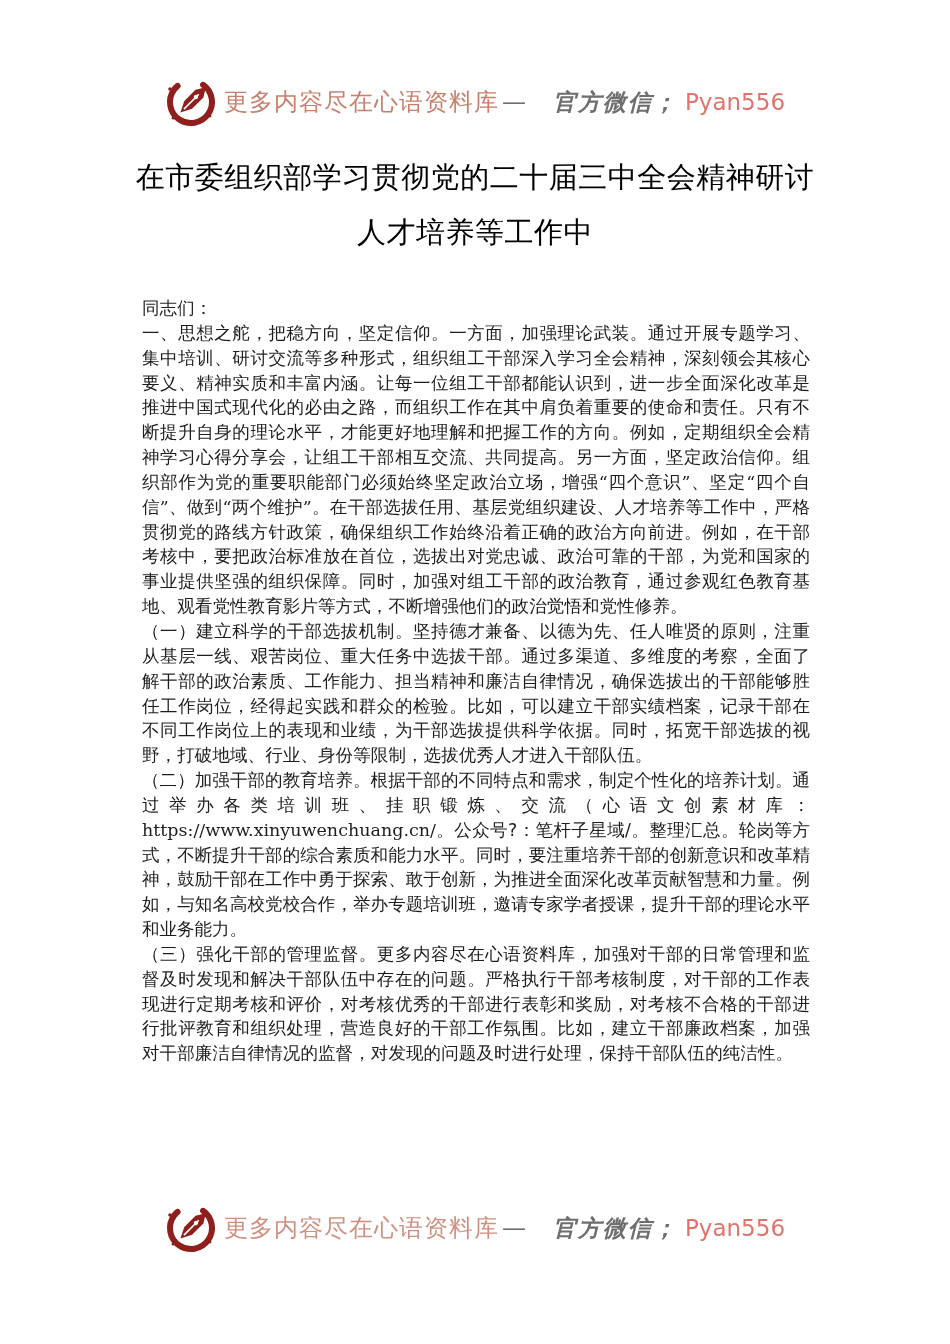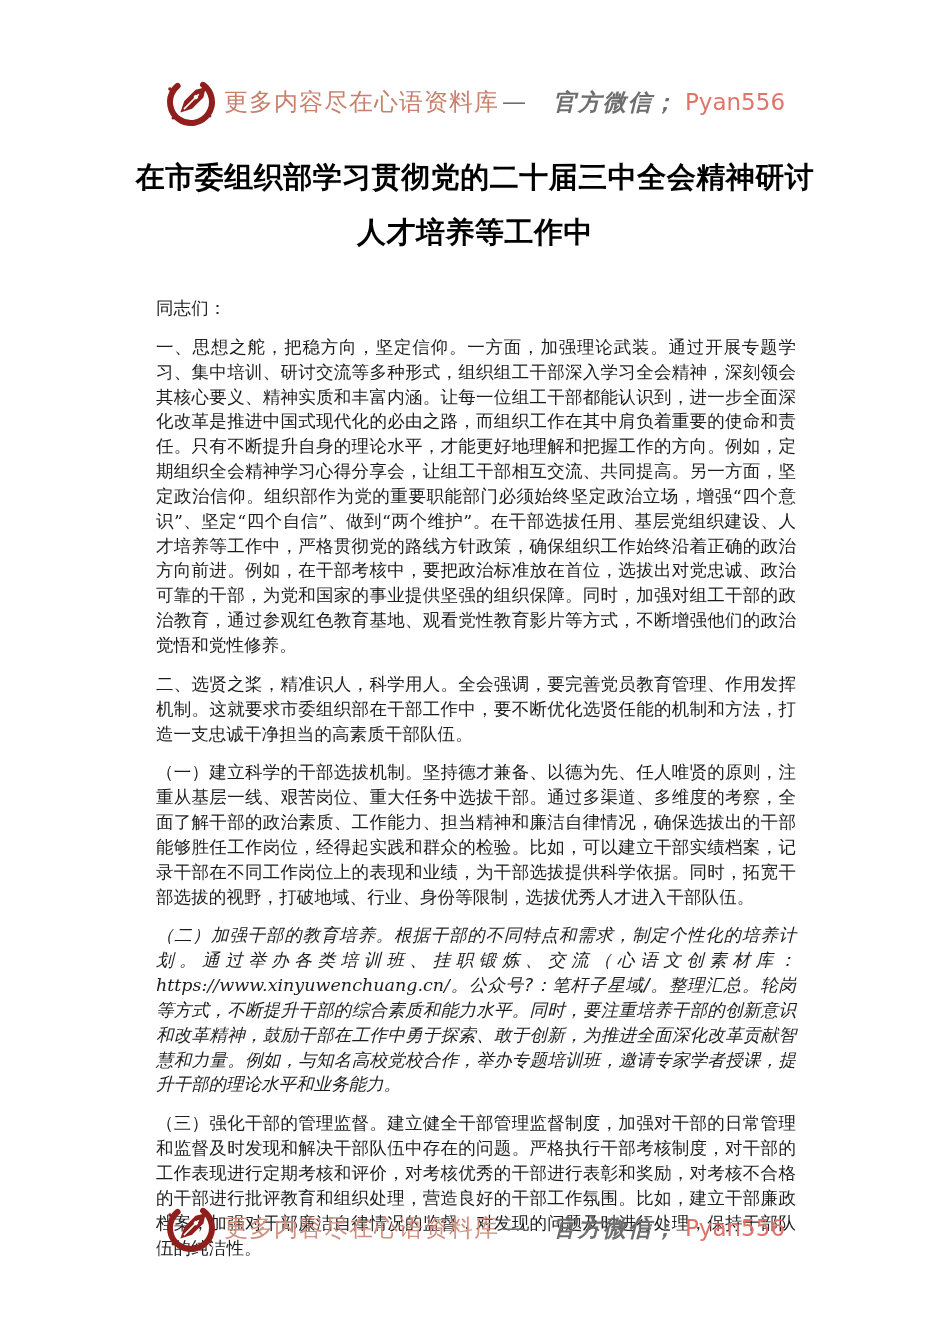--- a/index.html
+++ b/index.html
@@ -47,36 +47,36 @@
     font-size: 23px;
     color: var(--wechat-id-color, #e0746a);
     font-weight: 400;
   }
   
   .doc-title {
     margin: 22px 70px 0 70px;
     text-align: center;
     font-size: 29px;
     line-height: 55px;
-    font-weight: 700;
+    font-weight: 400;
     color: #000000;
     letter-spacing: 0.5px;
   }
   .doc-title .title-line { display: block; }
   
   .doc-body {
     margin: 36px 140px 0 142px;
     font-size: 17.5px;
     line-height: 24.85px;
     text-align: justify;
     color: #1d1d1d;
     letter-spacing: 0.1px;
   }
-  .doc-body p { margin: 14px; padding: 0; }
-  .para-sans { font-family: "DejaVu Sans", sans-serif; letter-spacing: 0; font-style: italic; }
+  .doc-body p { margin: 0; padding: 0; }
+  .para-sans { font-family: "DejaVu Sans", sans-serif; letter-spacing: 0; }
   .run-serif { font-family: "DejaVu Serif", serif; }
 </style>
 </head>
 <body>
 
 <div class="page">
 
   <div class="watermark watermark-header">
     <span class="wm-logo">
       <svg viewBox="0 0 52 52" width="52" height="52">
@@ -98,24 +98,23 @@
   </div>
 
   <h1 class="doc-title">
     <span class="title-line">在市委组织部学习贯彻党的二十届三中全会精神研讨</span>
     <span class="title-line">人才培养等工作中</span>
   </h1>
 
   <div class="doc-body">
     <p>同志们：</p>
     <p>一、思想之舵，把稳方向，坚定信仰。一方面，加强理论武装。通过开展专题学习、集中培训、研讨交流等多种形式，组织组工干部深入学习全会精神，深刻领会其核心要义、精神实质和丰富内涵。让每一位组工干部都能认识到，进一步全面深化改革是推进中国式现代化的必由之路，而组织工作在其中肩负着重要的使命和责任。只有不断提升自身的理论水平，才能更好地理解和把握工作的方向。例如，定期组织全会精神学习心得分享会，让组工干部相互交流、共同提高。另一方面，坚定政治信仰。组织部作为党的重要职能部门必须始终坚定政治立场，增强“四个意识”、坚定“四个自信”、做到“两个维护”。在干部选拔任用、基层党组织建设、人才培养等工作中，严格贯彻党的路线方针政策，确保组织工作始终沿着正确的政治方向前进。例如，在干部考核中，要把政治标准放在首位，选拔出对党忠诚、政治可靠的干部，为党和国家的事业提供坚强的组织保障。同时，加强对组工干部的政治教育，通过参观红色教育基地、观看党性教育影片等方式，不断增强他们的政治觉悟和党性修养。</p>
-    <p>二、选贤之桨，精准识人，科学用人。全会强调，要完善党员教育管理、作用发挥机制。这就要求市委组织部在干部工作中，要不断优化选贤任能的机制和方法，打造一支忠诚干净担当的高素质干部队伍。</p>
     <p>（一）建立科学的干部选拔机制。坚持德才兼备、以德为先、任人唯贤的原则，注重从基层一线、艰苦岗位、重大任务中选拔干部。通过多渠道、多维度的考察，全面了解干部的政治素质、工作能力、担当精神和廉洁自律情况，确保选拔出的干部能够胜任工作岗位，经得起实践和群众的检验。比如，可以建立干部实绩档案，记录干部在不同工作岗位上的表现和业绩，为干部选拔提供科学依据。同时，拓宽干部选拔的视野，打破地域、行业、身份等限制，选拔优秀人才进入干部队伍。</p>
     <p class="para-sans"><span>（二）加强干部的教育培养。根据干部的不同特点和需求，制定个性化的培养计划。通过举办各类培训班、挂职锻炼、交流（心语文创素材库： </span><span class="run-serif">https://www.xinyuwenchuang.cn/</span><span>。公众号?：笔杆子星域/。整理汇总。轮岗等方式，不断提升干部的综合素质和能力水平。同时，要注重培养干部的创新意识和改革精神，鼓励干部在工作中勇于探索、敢于创新，为推进全面深化改革贡献智慧和力量。例如，与知名高校党校合作，举办专题培训班，邀请专家学者授课，提升干部的理论水平和业务能力。</span></p>
-    <p>（三）强化干部的管理监督。建立健全干部管理监督制度，加强对干部的日常管理和监督及时发现和解决干部队伍中存在的问题。严格执行干部考核制度，对干部的工作表现进行定期考核和评价，对考核优秀的干部进行表彰和奖励，对考核不合格的干部进行批评教育和组织处理，营造良好的干部工作氛围。比如，建立干部廉政档案，加强对干部廉洁自律情况的监督，对发现的问题及时进行处理，保持干部队伍的纯洁性。</p>
+    <p>（三）强化干部的管理监督。更多内容尽在心语资料库，加强对干部的日常管理和监督及时发现和解决干部队伍中存在的问题。严格执行干部考核制度，对干部的工作表现进行定期考核和评价，对考核优秀的干部进行表彰和奖励，对考核不合格的干部进行批评教育和组织处理，营造良好的干部工作氛围。比如，建立干部廉政档案，加强对干部廉洁自律情况的监督，对发现的问题及时进行处理，保持干部队伍的纯洁性。</p>
   </div>
 
   <div class="watermark watermark-footer">
     <span class="wm-logo">
       <svg viewBox="0 0 52 52" width="52" height="52">
         <circle cx="26" cy="26" r="21" fill="none" stroke="#8e1f1c" stroke-width="6" stroke-dasharray="104 28" stroke-linecap="round" transform="rotate(-55 26 26)"></circle>
         <g transform="rotate(45 26 26)">
           <path d="M26 5 L31.5 14 L31.5 30 L26 41 L20.5 30 L20.5 14 Z" fill="#8e1f1c"></path>
           <line x1="26" y1="15" x2="26" y2="36" stroke="#ffffff" stroke-width="1.6"></line>
           <circle cx="26" cy="19" r="2.2" fill="#ffffff"></circle>

